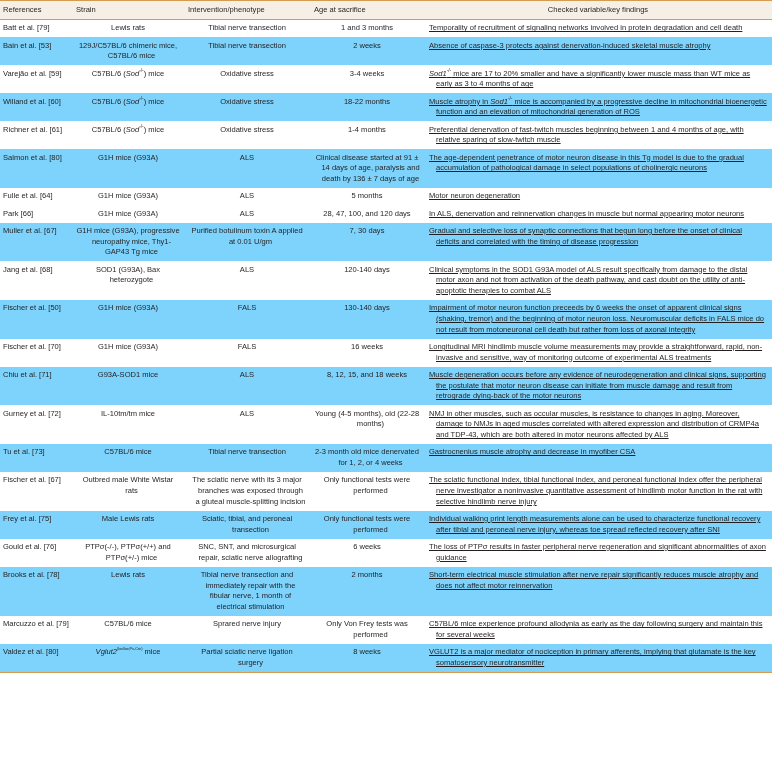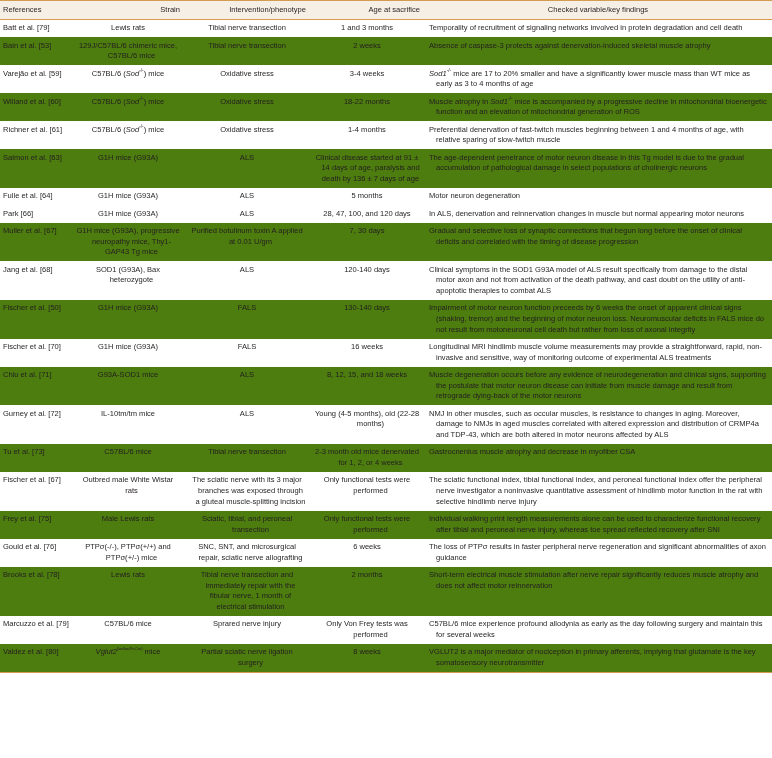--- a/index.html
+++ b/index.html
@@ -38,30 +38,30 @@
   thead th {
     background: #f6efe6;
     border-top: 1.4px solid #d59b50;
     border-bottom: 1.1px solid #d59b50;
     font-weight: normal;
     padding: 3.5px 4px 4px 4px;
     vertical-align: middle;
     white-space: nowrap;
   }
   th.h-ref  { text-align: left; padding-left: 3px; }
-  th.h-strain, th.h-interv, th.h-age { text-align: right; }
+  th.h-strain, th.h-interv, th.h-age { text-align: left; }
   th.h-find { text-align: center; }
 
   tbody td {
     padding: 3.2px 4px 3.4px 4px;
     vertical-align: top;
     border: none;
   }
   tbody tr.stripe-a td { background: #ffffff; }
-  tbody tr.stripe-b td { background: #4d7c0f; }
+  tbody tr.stripe-b td { background: #7dd3fc; }
 
   td.col-ref {
     text-align: left;
     padding-left: 3px;
     padding-right: 2px;
     text-indent: -6px;
     margin-left: 6px;
     padding-left: 9px;
   }
   td.col-strain,
@@ -70,20 +70,21 @@
     text-align: center;
     text-indent: -7px;
     padding-left: 11px;
     padding-right: 4px;
   }
   td.col-find {
     text-align: left;
     text-indent: -7px;
     padding-left: 12px;
     padding-right: 5px;
+    text-decoration: underline;
   }
 
   tbody tr:last-child td {
     border-bottom: 1.4px solid #d59b50;
   }
   sup {
     font-size: 0.64em;
     vertical-align: super;
     line-height: 0;
   }
@@ -145,21 +146,21 @@
           <td class="col-find">Muscle atrophy in <i>Sod1</i><sup>-/-</sup> mice is accompanied by a progressive decline in mitochondrial bioenergetic function and an elevation of mitochondrial generation of ROS</td>
         </tr>
         <tr class="stripe-a">
           <td class="col-ref">Richner et al. [61]</td>
           <td class="col-strain">C57BL/6 (<i>Sod</i><sup>-/-</sup>) mice</td>
           <td class="col-interv">Oxidative stress</td>
           <td class="col-age">1-4 months</td>
           <td class="col-find">Preferential denervation of fast-twitch muscles beginning between 1 and 4 months of age, with relative sparing of slow-twitch muscle</td>
         </tr>
         <tr class="stripe-b">
-          <td class="col-ref">Salmon et al. [63]</td>
+          <td class="col-ref">Salmon et al. [80]</td>
           <td class="col-strain">G1H mice (G93A)</td>
           <td class="col-interv">ALS</td>
           <td class="col-age">Clinical disease started at 91 ± 14 days of age, paralysis and death by 136 ± 7 days of age</td>
           <td class="col-find">The age-dependent penetrance of motor neuron disease in this Tg model is due to the gradual accumulation of pathological damage in select populations of cholinergic neurons</td>
         </tr>
         <tr class="stripe-a">
           <td class="col-ref">Fulle et al. [64]</td>
           <td class="col-strain">G1H mice (G93A)</td>
           <td class="col-interv">ALS</td>
           <td class="col-age">5 months</td>

